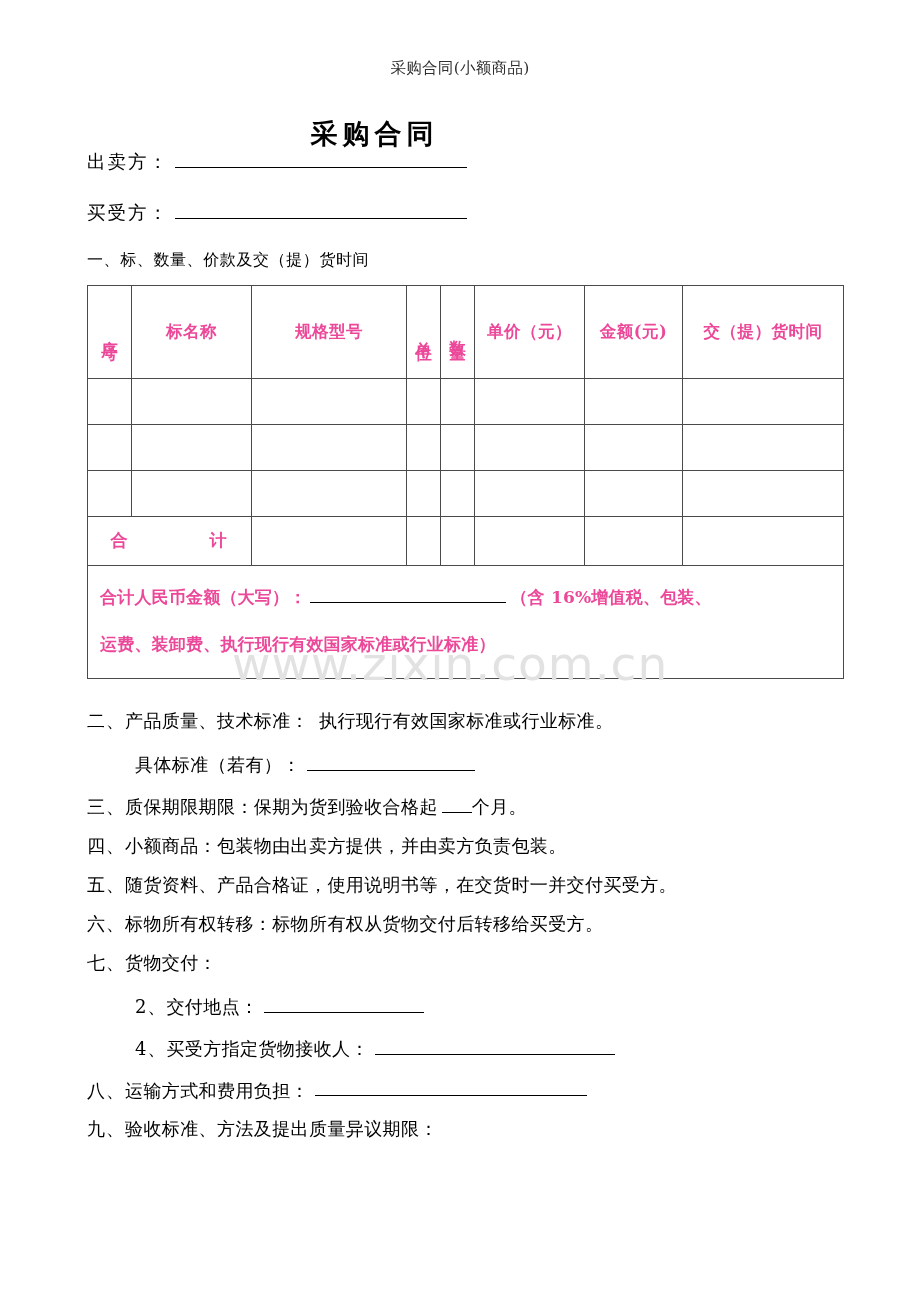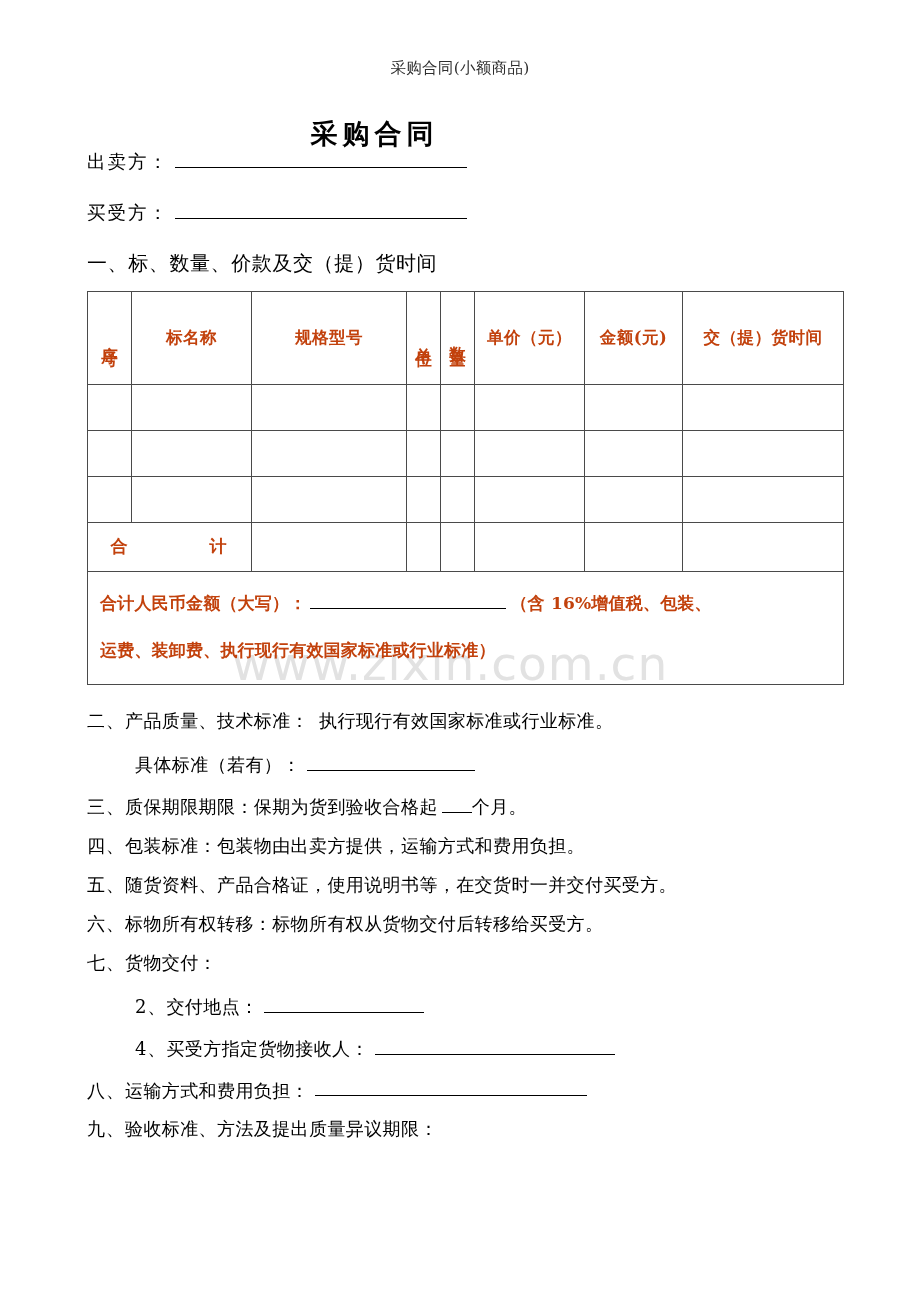--- a/index.html
+++ b/index.html
@@ -66,42 +66,42 @@
   .blank {
     display: inline-block;
     border-bottom: 1.6px solid #000;
     vertical-align: baseline;
     height: 1.05em;
     margin-left: 6px;
   }
   .blank.b-party { width: 292px; }
 
   .section-head {
-    font-size: 20px;
+    font-size: 16px;
     letter-spacing: 0.6px;
     margin-top: 0;
     margin-bottom: 14px;
     white-space: nowrap;
   }
 
   
   .goods-table {
     border-collapse: collapse;
     width: 756px;
     table-layout: fixed;
     margin-top: 2px;
   }
   .goods-table td, .goods-table th {
     border: 1.3px solid #4a4a4a;
     padding: 0;
     font-weight: normal;
     font-size: 16.5px;
     text-align: center;
     vertical-align: middle;
-    color: #c2410c;
+    color: #ec4899;
   }
   .goods-table thead td { height: 92px; font-weight: bold; letter-spacing: 0.5px; }
   .goods-table tbody tr.data-row td { height: 45px; }
   .goods-table tr.total-row td { height: 48px; }
   .col-seq   { width: 44px; }
   .col-name  { width: 120px; }
   .col-spec  { width: 155px; }
   .col-unit  { width: 34px; }
   .col-qty   { width: 34px; }
   .col-price { width: 110px; }
@@ -295,21 +295,21 @@
 
     <div class="clause sub">
       <span>具体标准（若有）：</span><span class="blank b-spec"></span>
     </div>
 
     <div class="clause">
       <span class="num">三、</span><span>质保期限期限：保期为货到验收合格起</span><span class="blank b-short"></span><span>个月。</span>
     </div>
 
     <div class="clause">
-      <span class="num">四、</span><span>包装标准：包装物由出卖方提供，运输方式和费用负担。</span>
+      <span class="num">四、</span><span>小额商品：包装物由出卖方提供，并由卖方负责包装。</span>
     </div>
 
     <div class="clause">
       <span class="num">五、</span><span>随货资料、产品合格证，使用说明书等，在交货时一并交付买受方。</span>
     </div>
 
     <div class="clause">
       <span class="num">六、</span><span>标物所有权转移：标物所有权从货物交付后转移给买受方。</span>
     </div>
 

